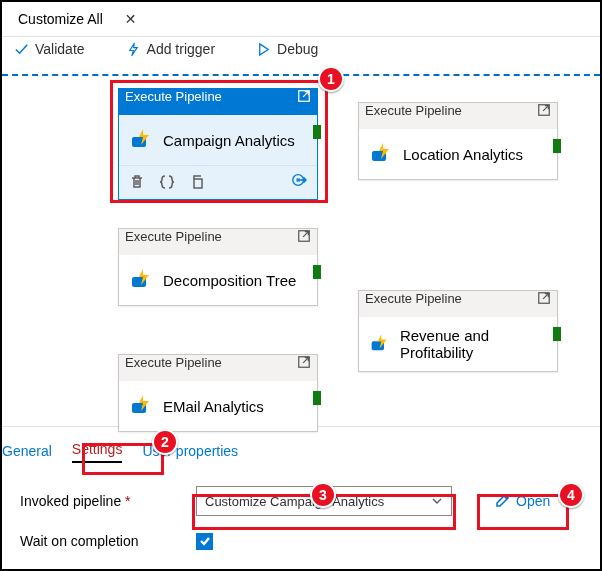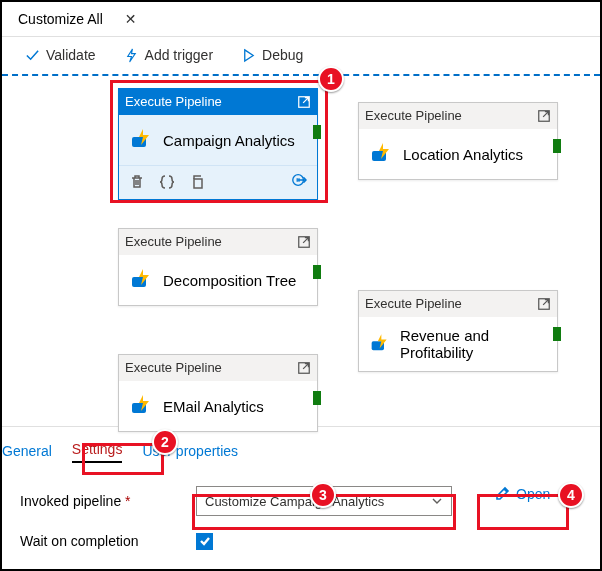--- a/index.html
+++ b/index.html
@@ -4,28 +4,28 @@
 <style>
 * { box-sizing: border-box; margin: 0; padding: 0; font-family: "Segoe UI", Arial, sans-serif; }
 body { width: 602px; height: 571px; background: #fff; border: 2px solid #000; position: relative; overflow: hidden; font-size: 14px; }
 
 
 .topbar { display: flex; align-items: center; height: 34px; border-bottom: 1px solid #e0e0e0; padding: 17px 6px; }
 .topbar .title { font-size: 14px; padding: 0 10px; }
 .topbar .close { padding: 0 12px; font-size: 14px; color: #333; cursor: pointer; }
 
 
-.toolbar { display: flex; align-items: center; height: 36px; padding: 0 17px; gap: 16px; }
+.toolbar { display: flex; align-items: flex-start; height: 36px; padding: 0 6px; gap: 29px; }
 .toolbar .tbtn { display: inline-flex; align-items: center; gap: 6px; color: #323130; font-size: 14px; cursor: pointer; padding: 4px 6px; }
 .toolbar .tbtn svg { width: 15px; height: 15px; }
 
 
 .canvas { position: relative; height: 352px; border-top: 2px dashed #006fc8; margin-top: 1px; }
 .node { position: absolute; width: 200px; border: 1px solid #c8c8c8; background: #fff; box-shadow: 0 1px 2px rgba(0,0,0,.08); }
-.node .nhead { display: flex; align-items: flex-end; justify-content: space-between; background: #f3f2f1; height: 26px; padding: 6px 6px; font-size: 13px; color: #323130; }
+.node .nhead { display: flex; align-items: flex-start; justify-content: space-between; background: #f3f2f1; height: 26px; padding: 0 6px; font-size: 13px; color: #323130; }
 .node .nhead svg { width: 14px; height: 14px; stroke: #555; fill: none; }
 .node .nbody { display: flex; align-items: center; gap: 8px; padding: 10px 10px; min-height: 50px; font-size: 15px; }
 .node .nbody .picon { width: 26px; height: 26px; }
 .node .port { position: absolute; right: -4px; top: 36px; width: 8px; height: 14px; background: #107c10; }
 
 
 .node.selected { border: 1px solid #0078d4; }
 .node.selected .nhead { background: #0078d4; color: #fff; }
 .node.selected .nhead svg { stroke: #fff; }
 .node.selected .nbody { background: #e6f2fb; }
@@ -44,21 +44,21 @@
 .tabs .tab { color: #0078d4; cursor: pointer; padding-bottom: 4px; }
 .tabs .tab.active { color: #b91c1c; border-bottom: 2px solid #000; }
 
 
 .settings { padding: 6px 18px 16px; }
 .row { display: flex; align-items: center; height: 40px; }
 .row .lab { width: 176px; font-size: 14px; }
 .row .lab .req { color: #a80000; }
 .select { display: flex; align-items: center; justify-content: space-between; width: 256px; height: 30px; border: 1px solid #8a8886; padding: 0 8px; font-size: 13px; color: #323130; background: #fff; cursor: pointer; }
 .select svg { width: 12px; height: 12px; stroke: #605e5c; fill: none; }
-.openbtn { display: inline-flex; align-items: flex-start; gap: 6px; margin-left: 32px; height: 30px; padding: 0 10px; color: #0078d4; font-size: 14px; cursor: pointer; }
+.openbtn { display: inline-flex; align-items: center; gap: 6px; margin-left: 32px; height: 30px; padding: 0 10px; color: #0078d4; font-size: 14px; cursor: pointer; }
 .openbtn svg { width: 16px; height: 16px; stroke: #0078d4; fill: none; stroke-width: 1.6; }
 .chk { width: 17px; height: 17px; background: #0078d4; display: inline-flex; align-items: center; justify-content: center; }
 .chk svg { width: 12px; height: 12px; stroke: #fff; stroke-width: 2.4; fill: none; }
 </style>
 </head>
 <body>
 
 <div class="topbar">
   <span class="title">Customize All</span>
   <span class="close">✕</span>

